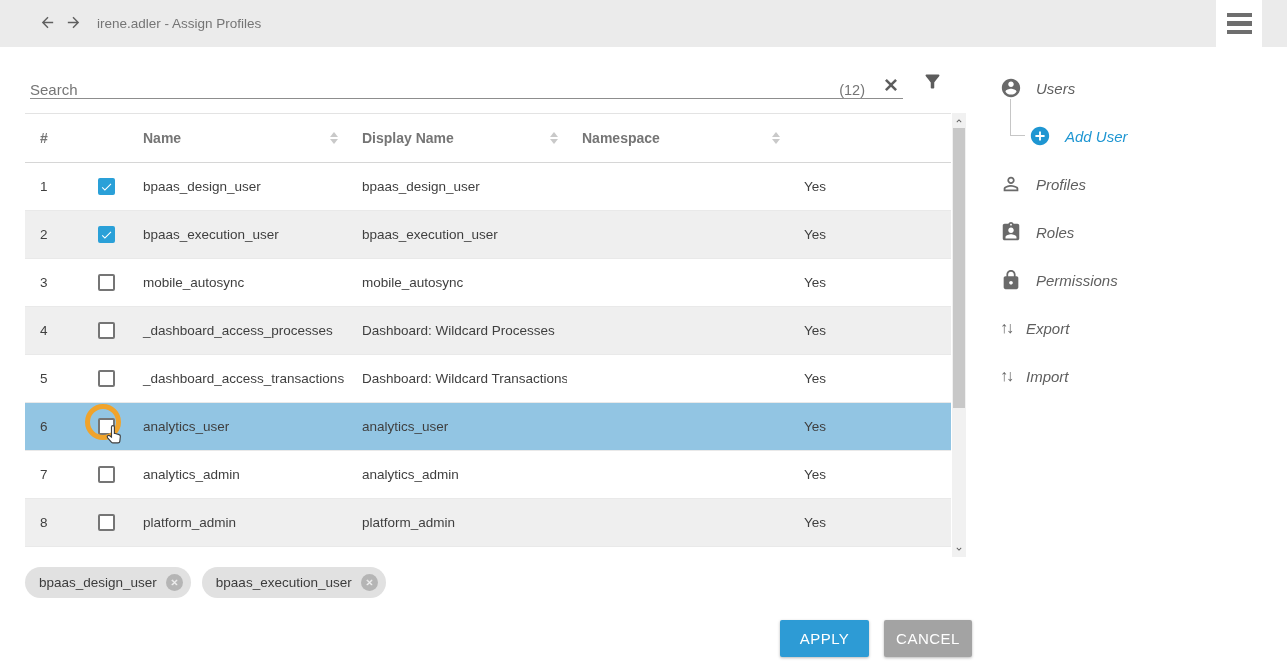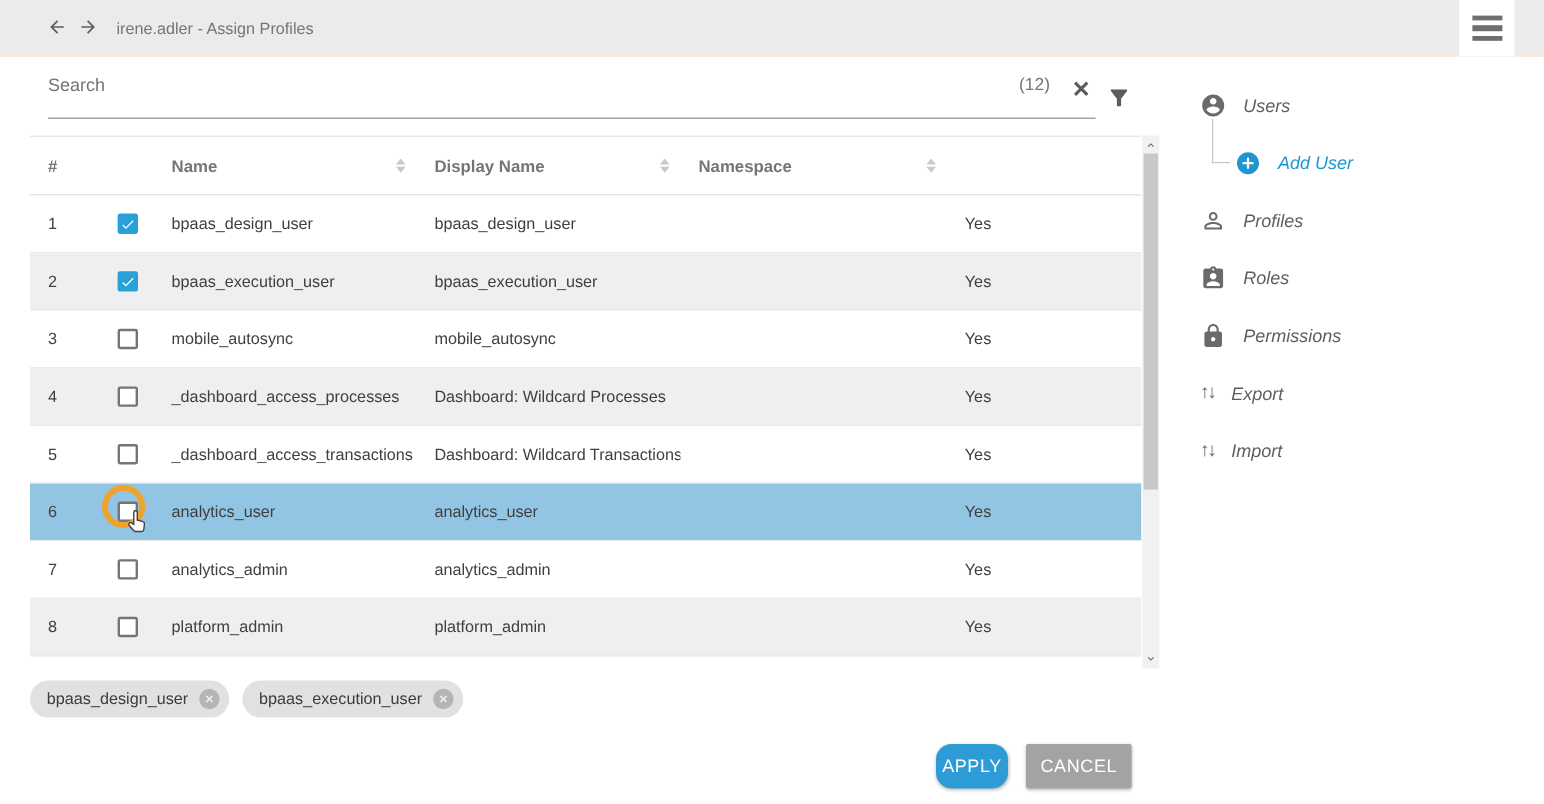--- a/index.html
+++ b/index.html
@@ -1,33 +1,33 @@
 <!DOCTYPE html>
 <html style="--accent-blue: #1e96d2; --selected-row: #92c5e3; --checkbox-blue: #2aa0d8; --apply-blue: #2d9bd5; --cancel-gray: #a3a3a3; --indicator-orange: #f0a32b;"><head>
 <meta charset="utf-8">
 <style>
   * { margin:0; padding:0; box-sizing:border-box; }
   html,body { width:1287px; height:670px; font-family:"Liberation Sans", sans-serif; background:#fff; overflow:hidden; }
-  .screen { position:relative; width:1287px; height:670px; background:#fdba74; }
+  .screen { position:relative; width:1287px; height:670px; background:#0369a1; }
 
   
   .topbar { position:absolute; left:0; top:0; width:1287px; height:47px; background:#ebebeb; display:flex; align-items:center; }
   .nav-btn { background:none; border:none; width:22px; height:22px; cursor:pointer; padding:0; }
   .nav-btn svg { width:17px; height:17px; fill:#5f5f5f; }
   .nav-back { margin-left:36px; }
   .nav-fwd { margin-left:4px; }
   .topbar-title { margin-left:13px; font-size:13.5px; color:#757575; }
   .hamburger { position:absolute; right:25px; top:0; width:46px; height:47px; background:#ffffff; border:none; cursor:pointer; display:flex; flex-direction:column; justify-content:center; align-items:center; gap:4px; }
   .hamburger .bar { width:25px; height:4.5px; background:#6e6e6e; }
 
   
   .content { position:absolute; left:0; top:47px; width:1287px; height:623px; background:#fff; }
 
   
-  .search-field { position:absolute; left:40px; top:16px; width:873px; height:36px; display:flex; align-items:flex-start; border-bottom:1px solid #8d8d8d; }
+  .search-field { position:absolute; left:30px; top:16px; width:873px; height:36px; display:flex; align-items:flex-end; border-bottom:1px solid #8d8d8d; }
   .search-field input { flex:1; border:none; outline:none; font-size:15px; color:#3f3f3f; font-family:"Liberation Sans", sans-serif; background:transparent; }
   .search-field input::placeholder { color:#757575; opacity:1; }
   .search-count { font-size:14.5px; color:#757575; margin-right:14px; }
   .clear-btn { background:none; border:none; cursor:pointer; width:24px; height:24px; padding:2px; }
   .clear-btn svg { width:18px; height:18px; fill:#5c5c5c; stroke:#5c5c5c; stroke-width:1.4; }
   .filter-btn { position:absolute; left:919px; top:23px; background:none; border:none; cursor:pointer; width:26px; height:26px; padding:1px; }
   .filter-btn svg { width:21px; height:21px; fill:#5c5c5c; }
 
   
   .table { position:absolute; left:25px; top:66px; width:926px; }
@@ -59,21 +59,21 @@
 
   
   .chips { position:absolute; left:25px; top:520px; display:flex; gap:11px; }
   .chip { display:inline-flex; align-items:center; gap:9px; background:#e1e1e1; border-radius:16px; height:31px; padding:0 8px 0 14px; font-size:13.5px; color:#3c3c3c; }
   .chip-x { width:17px; height:17px; border-radius:50%; background:#b5b5b5; border:none; cursor:pointer; display:flex; align-items:center; justify-content:center; padding:0; }
   .chip-x svg { width:9px; height:9px; fill:#f2f2f2; stroke:#f2f2f2; stroke-width:2; }
 
   
   .actions { position:absolute; left:780px; top:573px; display:flex; gap:15px; }
   .btn { border:none; height:37px; font-size:15px; color:#fff; letter-spacing:.5px; cursor:pointer; border-radius:2px; box-shadow:0 1px 3px rgba(0,0,0,.28); font-family:"Liberation Sans", sans-serif; }
-  .btn.apply { width:60px; background:var(--apply-blue);border-radius:13px; }
+  .btn.apply { width:89px; background:var(--apply-blue); }
   .btn.cancel { width:88px; background:var(--cancel-gray); }
 
   
   .sidebar { position:absolute; left:1000px; top:17px; width:270px; }
   .side-item { position:relative; height:48px; display:flex; align-items:center; gap:14px; cursor:pointer; }
   .side-item .ic { width:22px; height:22px; display:flex; align-items:center; justify-content:center; }
   .side-item .ic svg { width:22px; height:22px; fill:#6a6a6a; }
   .side-item .lbl { font-size:15px; color:#5f5f5f;font-style:italic; }
   .side-item.child { padding-left:29px; }
   .side-item.child .ic svg { fill:var(--accent-blue); }

